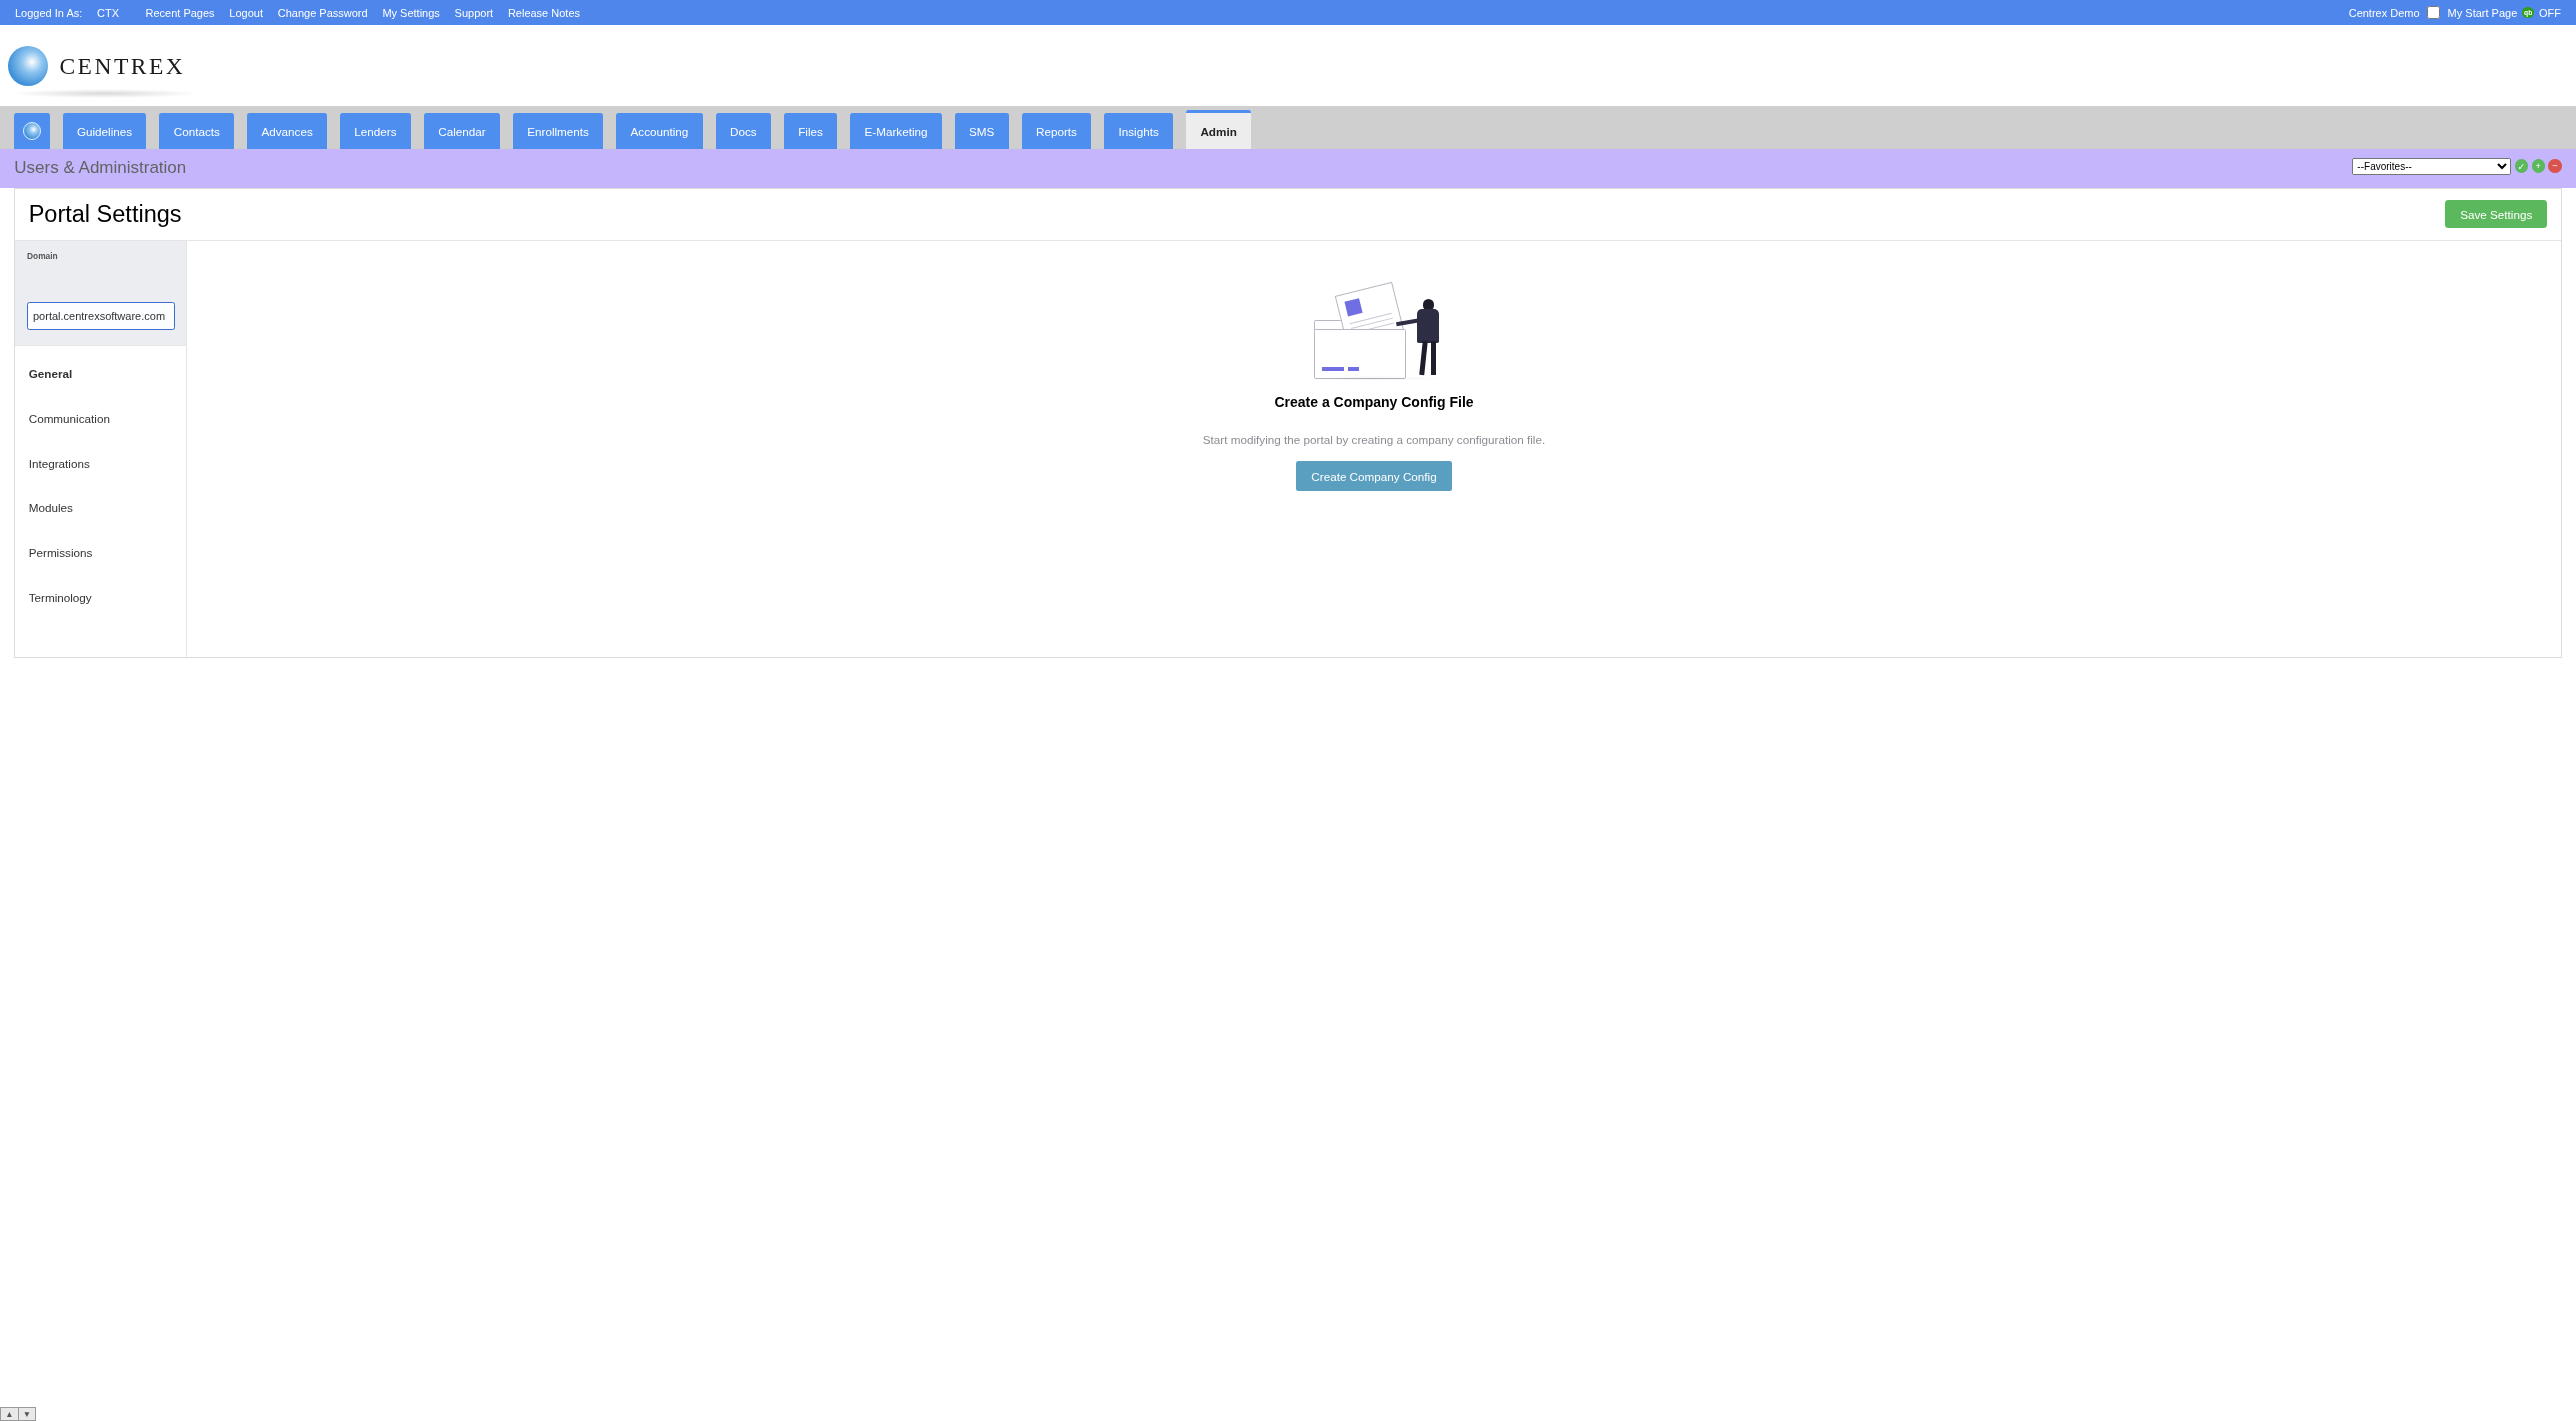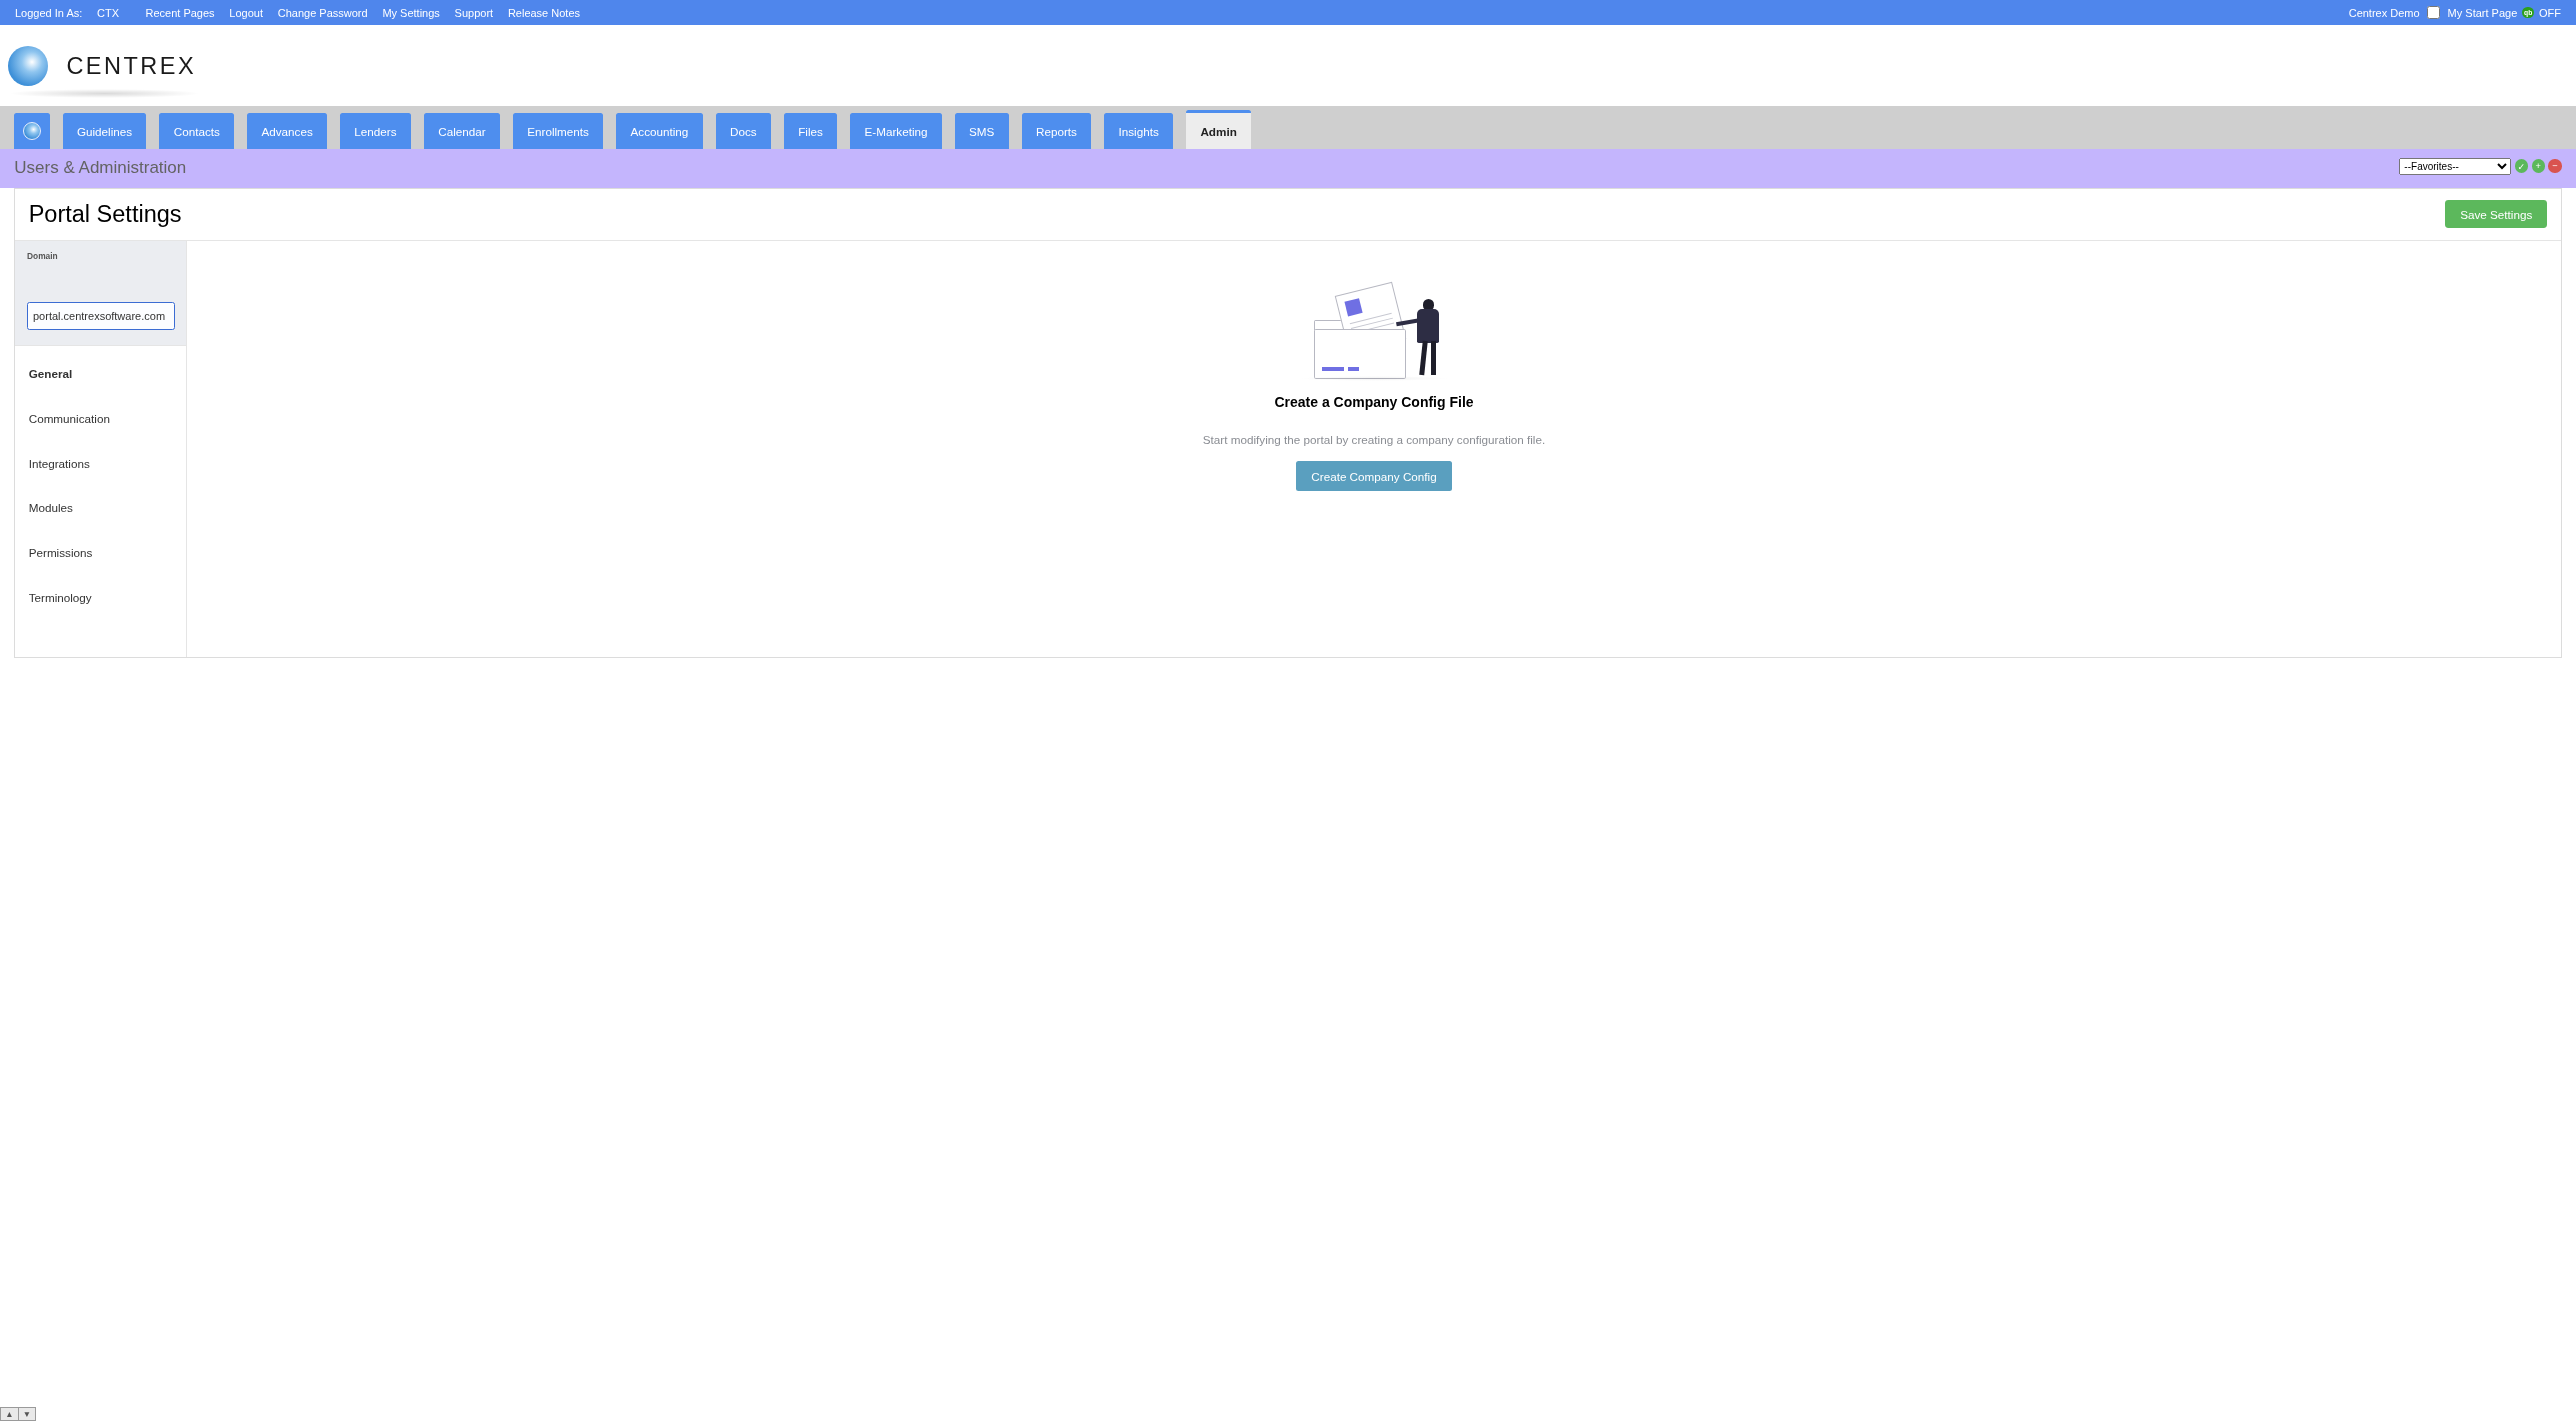--- a/index.html
+++ b/index.html
@@ -20,21 +20,21 @@
 .topbar-right span, .topbar-right a { color: #fff; }
 .topbar-right input[type=checkbox] { margin: 0 2.5px; }
 
 .qb-icon {
   width: 11.7px; height: 11.7px; border-radius: 50%;
   background: #2ca01c; display: inline-flex; align-items: center; justify-content: center;
   font-size: 6.7px; color: #fff; font-weight: bold;
 }
 
 .logo-area { padding: 21px 8.4px 8.4px 8.4px; }
-.logo-wrap { display: flex; align-items: center; gap: 18px; }
+.logo-wrap { display: flex; align-items: center; gap: 11px; font-family: Liberation Serif, serif; }
 .logo-swirl {
   width: 40px; height: 40px; border-radius: 50%;
   background: radial-gradient(circle at 60% 40%, #fff 0%, #8fc5ef 30%, #3e90d8 70%);
   position: relative;
 }
 .logo-text { font-size: 23.5px; letter-spacing: 2.5px; font-weight: 400; color: #1a1a1a; }
 .logo-shadow { width: 193px; height: 8.4px; margin-top: 3.4px; background: radial-gradient(ellipse at center, rgba(0,0,0,0.15) 0%, rgba(0,0,0,0) 70%); }
 
 .nav-row {
   background: #cfcfcf;
@@ -74,21 +74,21 @@
 
 .subhead {
   background: #c4b5fd;
   display: flex;
   justify-content: space-between;
   align-items: flex-start;
   padding: 8.4px 14.3px 10px 14.3px;
 }
 .subhead h2 { font-size: 17px; font-weight: 400; color: #636363; }
 .subhead-right { display: flex; align-items: center; gap: 3.4px; }
-.subhead-right select { font-size: 10px; width: 112px; height: 17px; }
+.subhead-right select { font-size: 10px; width: 159px; height: 17px; }
 .circle-icon {
   width: 13.4px; height: 13.4px; border-radius: 50%;
   display: inline-flex; align-items: center; justify-content: center;
   font-size: 9.2px; color:#fff; cursor:pointer;
 }
 .ci-green { background:#5cb85c; }
 .ci-plus  { background:#5cb85c; }
 .ci-red   { background:#d9534f; }
 
 .panel {

